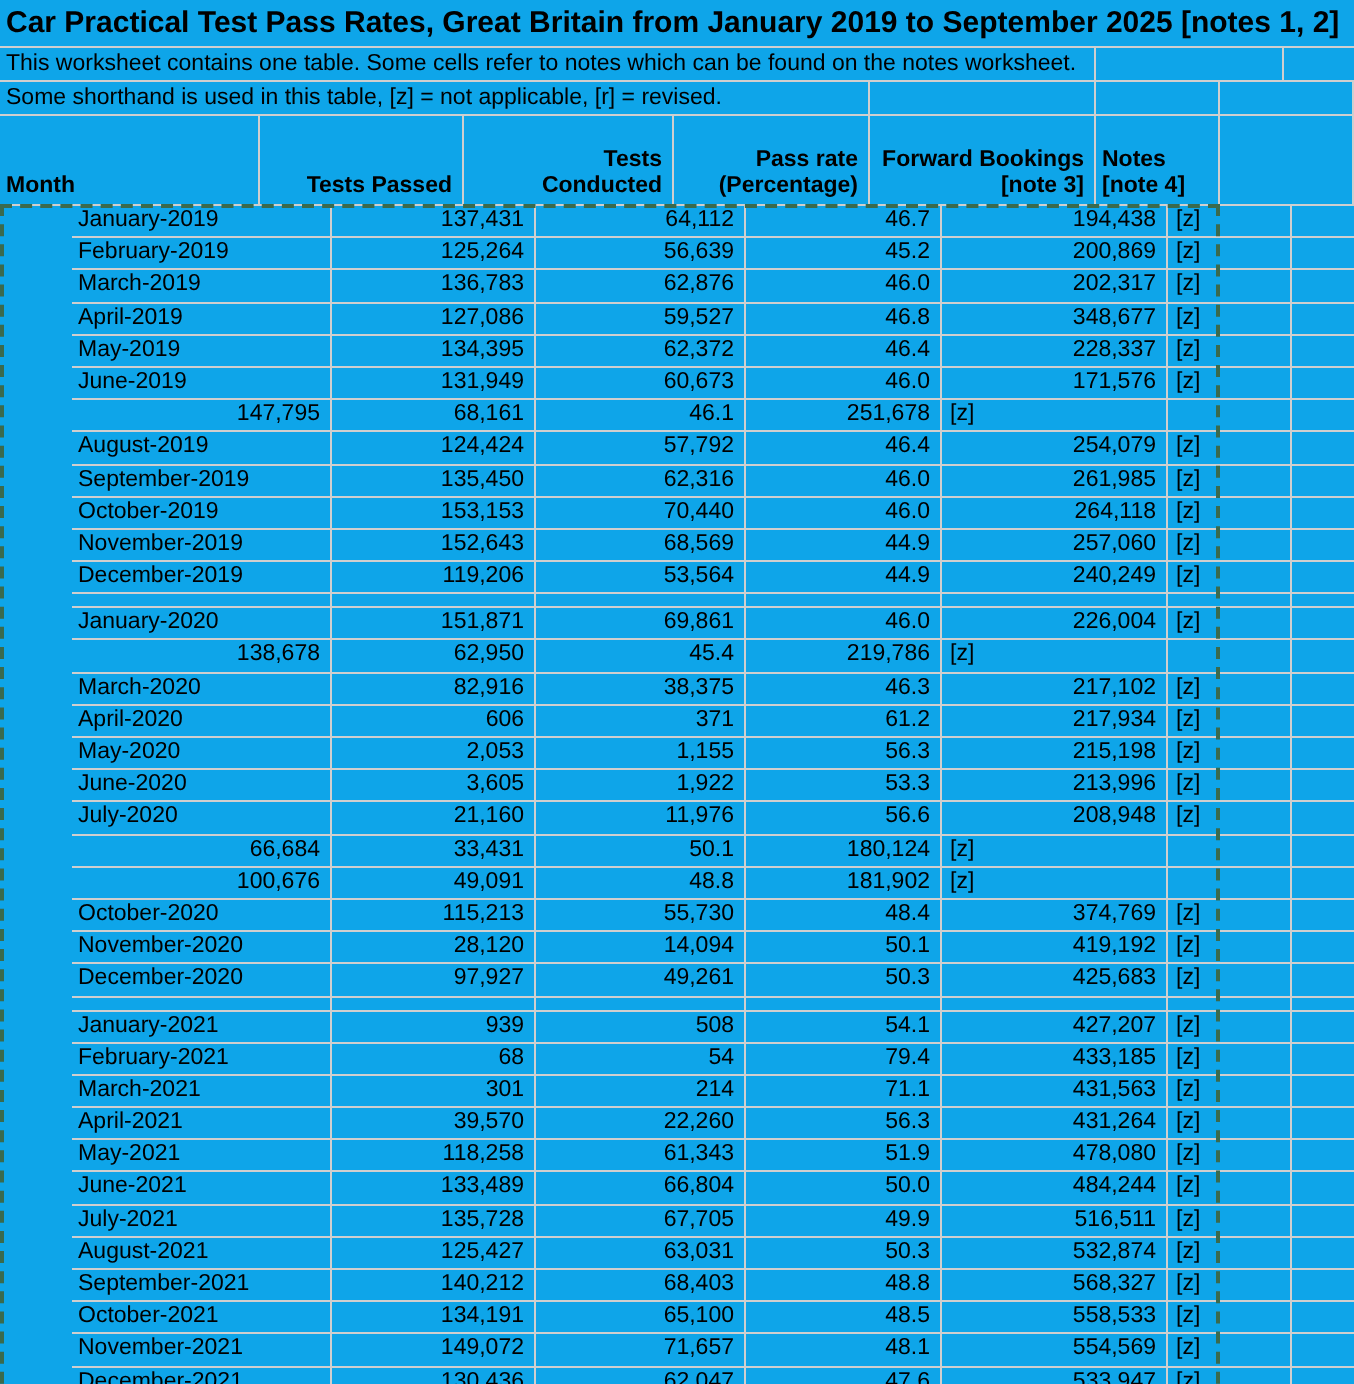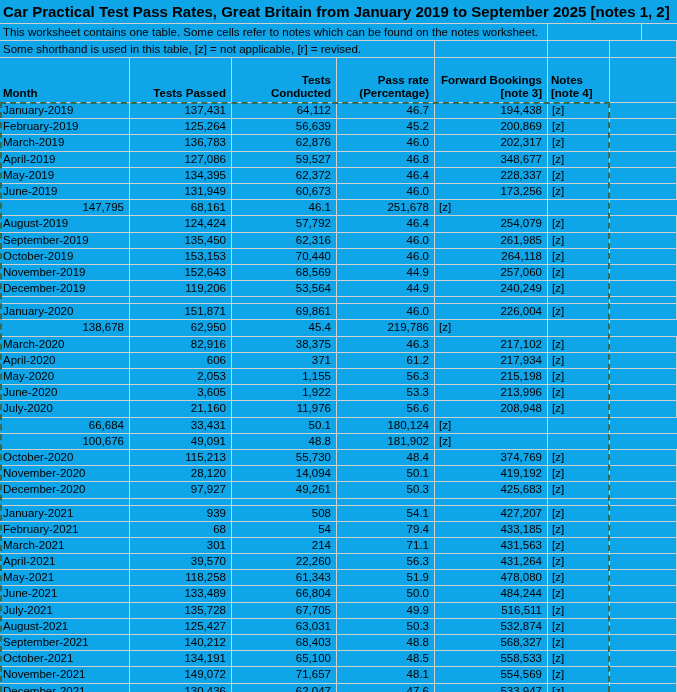--- a/index.html
+++ b/index.html
@@ -44,21 +44,21 @@
     border-bottom:1px solid var(--grid);
     font-size:11.5px;font-weight:bold;
   }
   .header-row .cell{
     display:flex;align-items:flex-end;
     padding:0 5px 2px 3px;
     white-space:pre-line;line-height:13px;
   }
   .header-row .cell.right{justify-content:flex-end;text-align:right;}
   
-  .data-row,.spacer-row{box-sizing:border-box;border-bottom:1px solid var(--grid);}
+  .data-row,.spacer-row{box-sizing:border-box;border-bottom:1px solid var(--grid);margin-left:36px;}
   .data-row{height:16.2px;font-size:11.5px;line-height:15.5px;}
   .spacer-row{height:7px;}
   .c-month{padding-left:3px;}
   .c-num{text-align:right;padding-right:5px;}
   .c-notes{padding-left:4px;}
   
   .page-break{
     position:absolute;left:0;top:102px;
     width:610px;height:600px;
     box-sizing:border-box;
@@ -147,21 +147,21 @@
     <div class="cell c-num">46.4</div>
     <div class="cell c-num">228,337</div>
     <div class="cell c-notes">[z]</div>
     <div class="cell c-trail"></div>
   </div>
       <div class="data-row grid7">
     <div class="cell c-month">June-2019</div>
     <div class="cell c-num">131,949</div>
     <div class="cell c-num">60,673</div>
     <div class="cell c-num">46.0</div>
-    <div class="cell c-num">173,256</div>
+    <div class="cell c-num">171,576</div>
     <div class="cell c-notes">[z]</div>
     <div class="cell c-trail"></div>
   </div>
       <div class="data-row grid7">
     <div class="cell c-num">147,795</div>
     <div class="cell c-num">68,161</div>
     <div class="cell c-num">46.1</div>
     <div class="cell c-num">251,678</div>
     <div class="cell c-notes">[z]</div>
     <div class="cell c-trail"></div>

